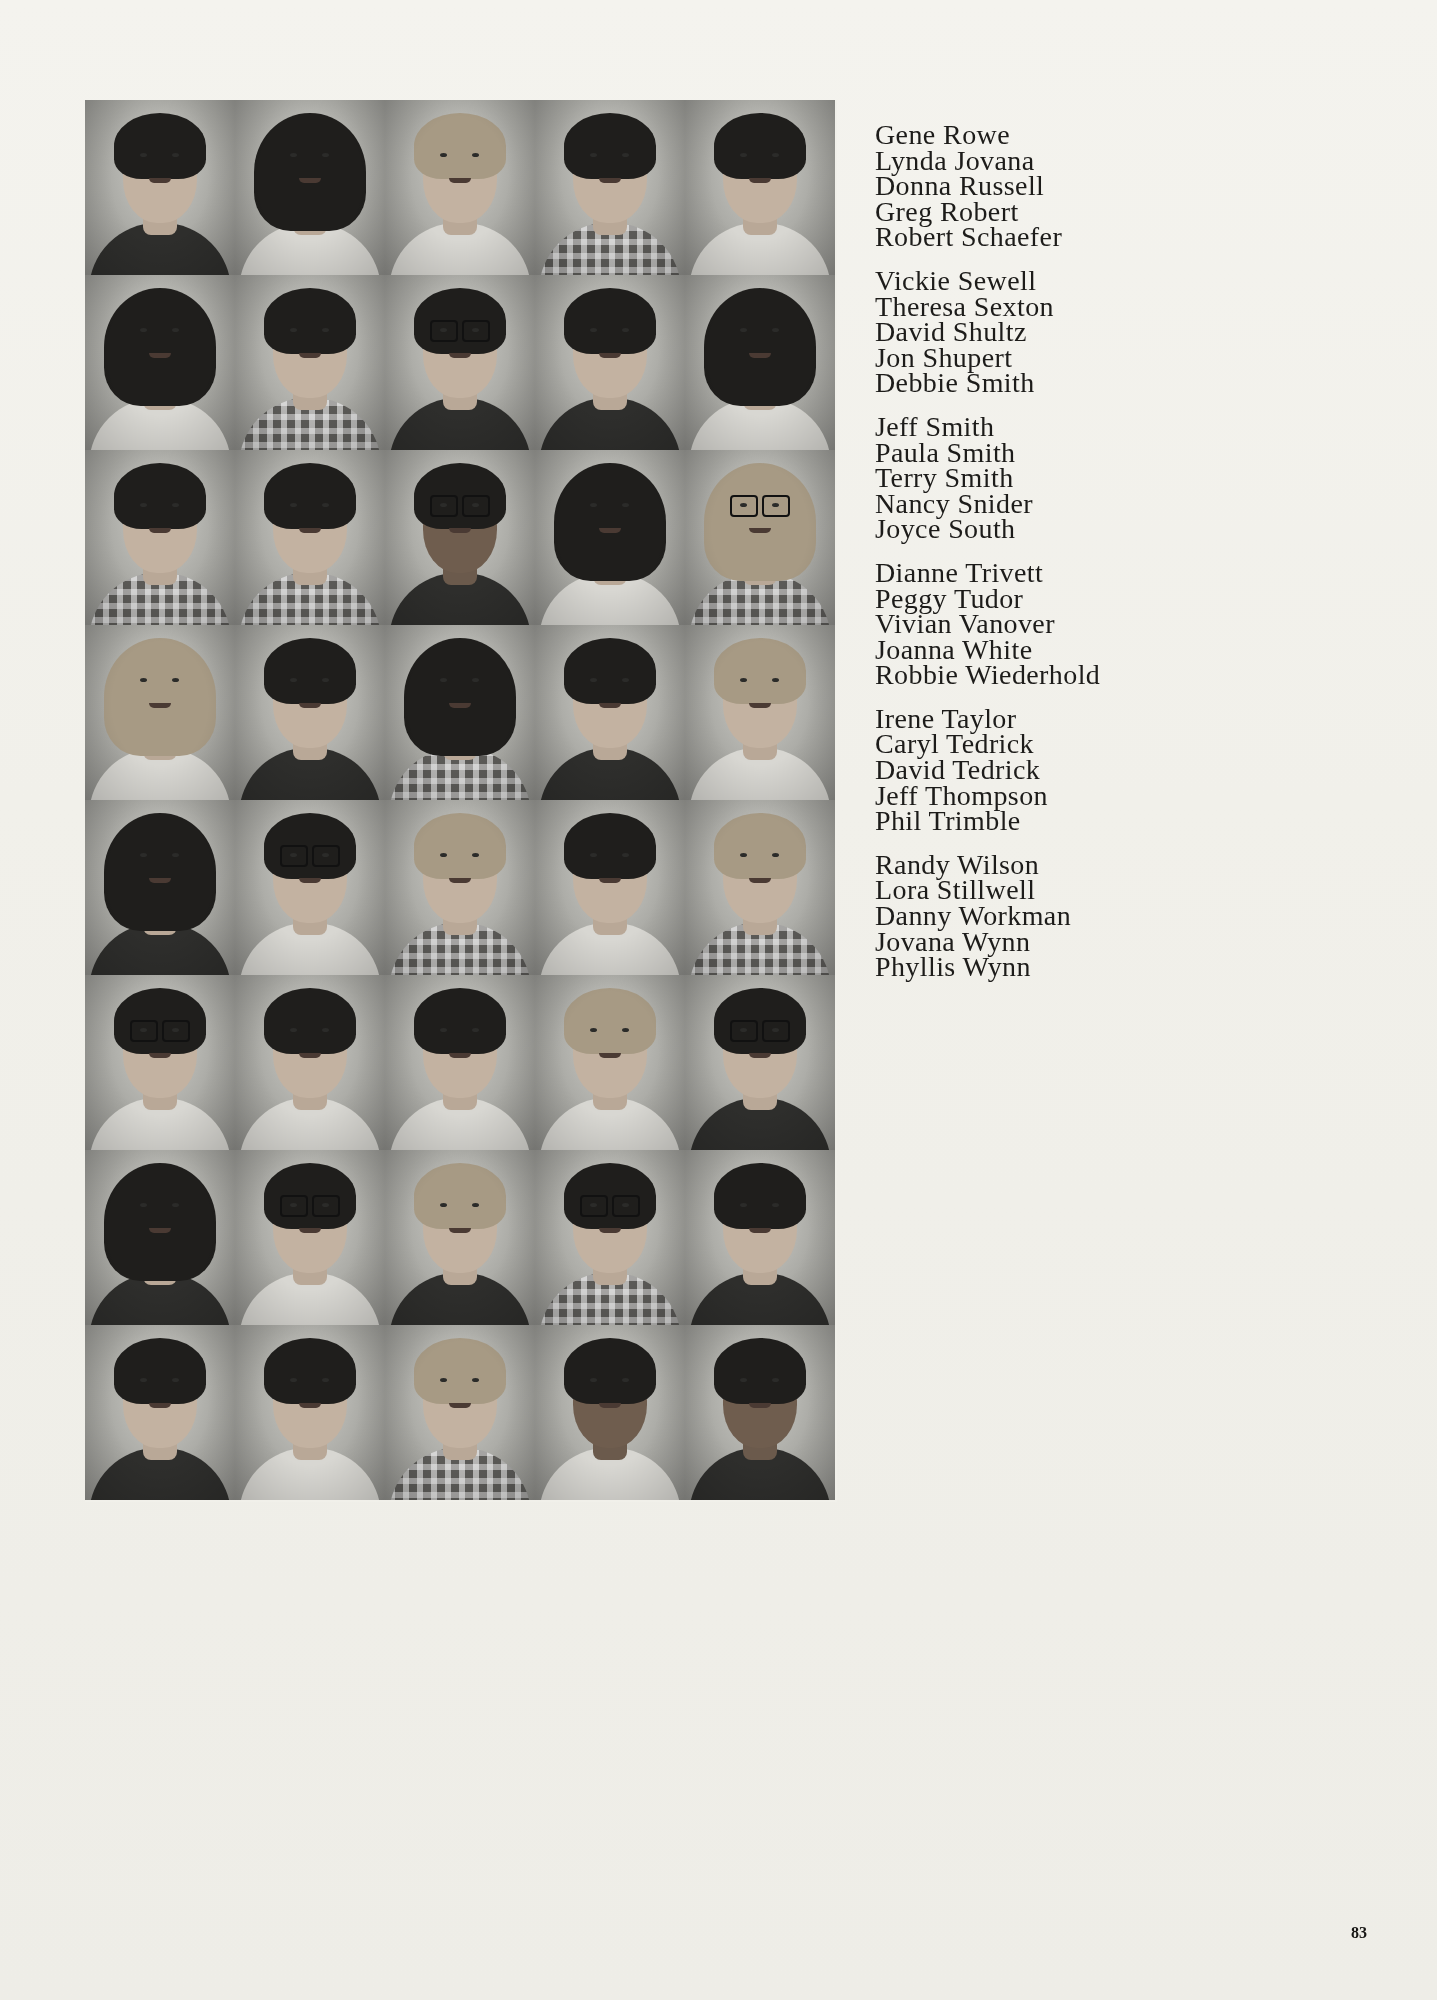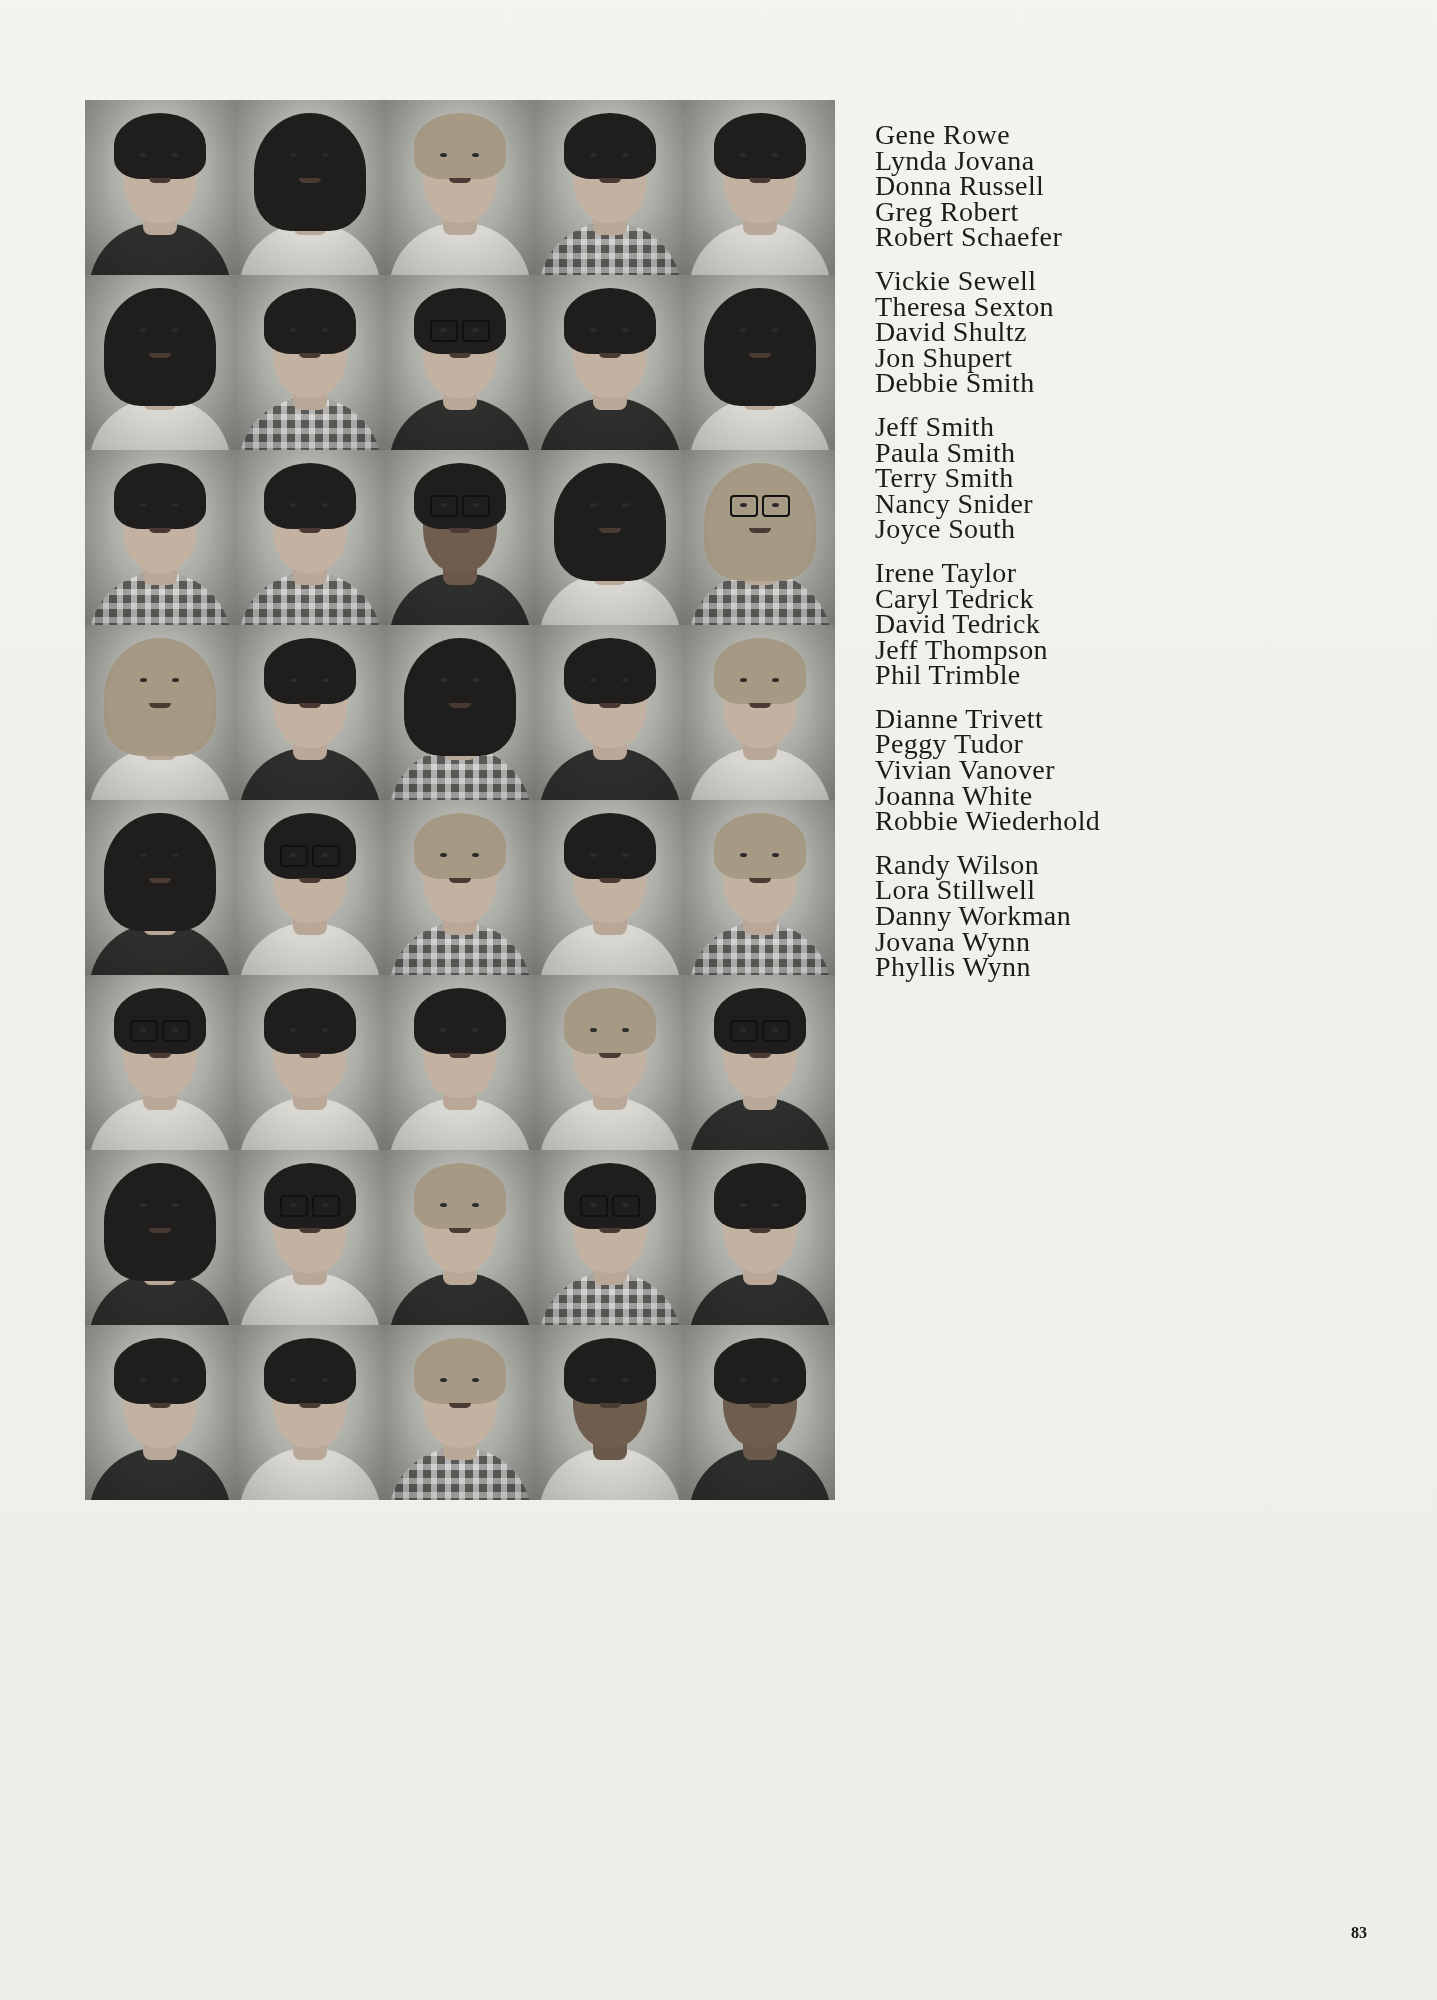--- a/index.html
+++ b/index.html
@@ -742,32 +742,32 @@
           <div class="name">Debbie Smith</div>
         </div>
         <div class="name-group">
           <div class="name">Jeff Smith</div>
           <div class="name">Paula Smith</div>
           <div class="name">Terry Smith</div>
           <div class="name">Nancy Snider</div>
           <div class="name">Joyce South</div>
         </div>
         <div class="name-group">
+          <div class="name">Dianne Trivett</div>
+          <div class="name">Peggy Tudor</div>
+          <div class="name">Vivian Vanover</div>
+          <div class="name">Joanna White</div>
+          <div class="name">Robbie Wiederhold</div>
+        </div>
+        <div class="name-group">
           <div class="name">Irene Taylor</div>
           <div class="name">Caryl Tedrick</div>
           <div class="name">David Tedrick</div>
           <div class="name">Jeff Thompson</div>
           <div class="name">Phil Trimble</div>
-        </div>
-        <div class="name-group">
-          <div class="name">Dianne Trivett</div>
-          <div class="name">Peggy Tudor</div>
-          <div class="name">Vivian Vanover</div>
-          <div class="name">Joanna White</div>
-          <div class="name">Robbie Wiederhold</div>
         </div>
         <div class="name-group">
           <div class="name">Randy Wilson</div>
           <div class="name">Lora Stillwell</div>
           <div class="name">Danny Workman</div>
           <div class="name">Jovana Wynn</div>
           <div class="name">Phyllis Wynn</div>
         </div>
       </div>
 

